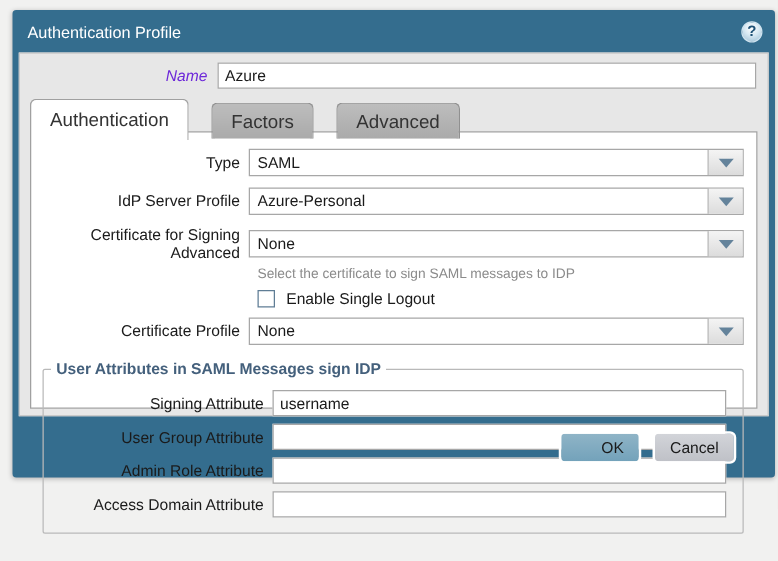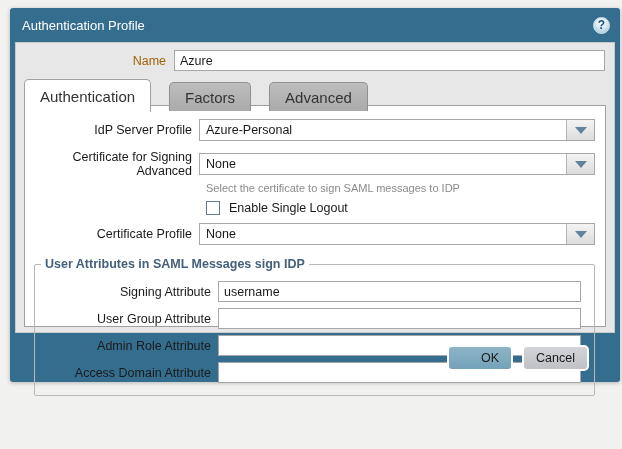--- a/index.html
+++ b/index.html
@@ -48,21 +48,21 @@
     padding-top: 7px;
   }
   .name-row {
     display: flex; align-items: center;
     padding: 0 9px 0 0;
     margin-bottom: 8px;
   }
   .name-row .lbl {
     width: 158px; text-align: right;
     padding-right: 8px;
-    font-size: 12.5px; color: #a16207;
+    font-size: 12.5px; color: #6d28d9; font-style: italic;
   }
   .text-input {
     flex: 1;
     height: 21px;
     border: 1px solid #a7a7a7;
     background: #ffffff;
     font-family: "Liberation Sans", sans-serif;
     font-size: 12.5px; color: #1a1a1a;
     padding: 0 5px;
     outline: none;
@@ -230,20 +230,29 @@
     </div>
 
     <div class="tabstrip">
       <div class="tab active">Authentication</div>
       <div class="tab">Factors</div>
       <div class="tab">Advanced</div>
     </div>
 
     <div class="panel">
 
+      <div class="form-row">
+        <span class="lbl">Type</span>
+        <div class="dropdown">
+          <span class="dd-value">SAML</span>
+          <span class="dd-btn">
+              <span class="dd-arrow"></span>
+            </span>
+        </div>
+      </div>
 
       <div class="form-row">
         <span class="lbl">IdP Server Profile</span>
         <div class="dropdown">
           <span class="dd-value">Azure-Personal</span>
           <span class="dd-btn">
               <span class="dd-arrow"></span>
             </span>
         </div>
       </div>

